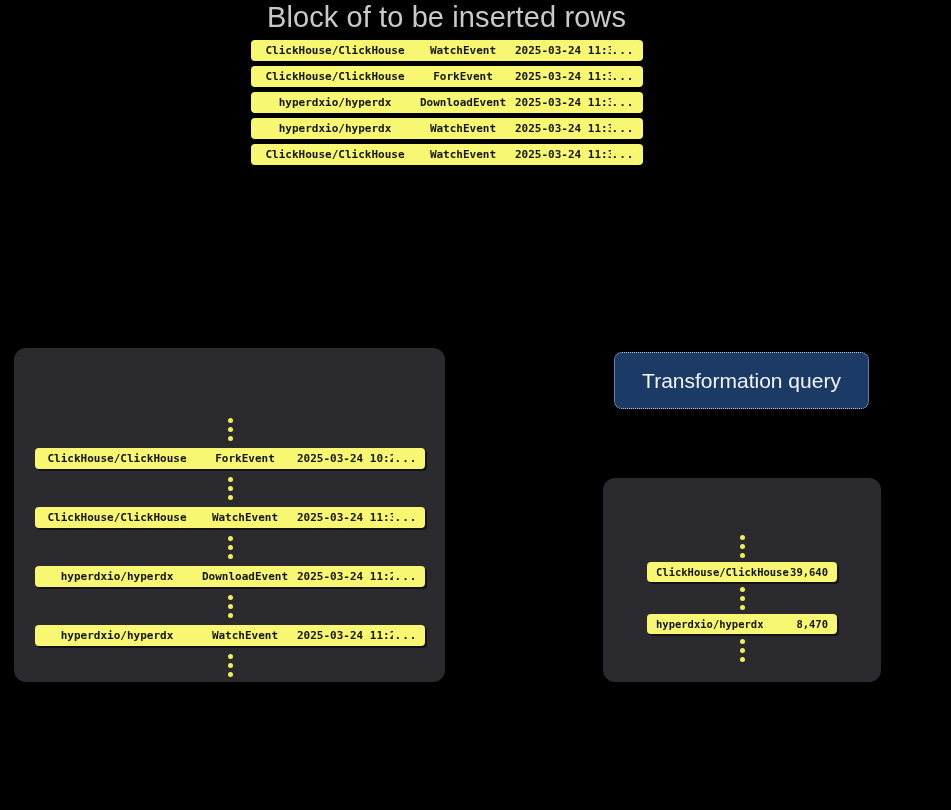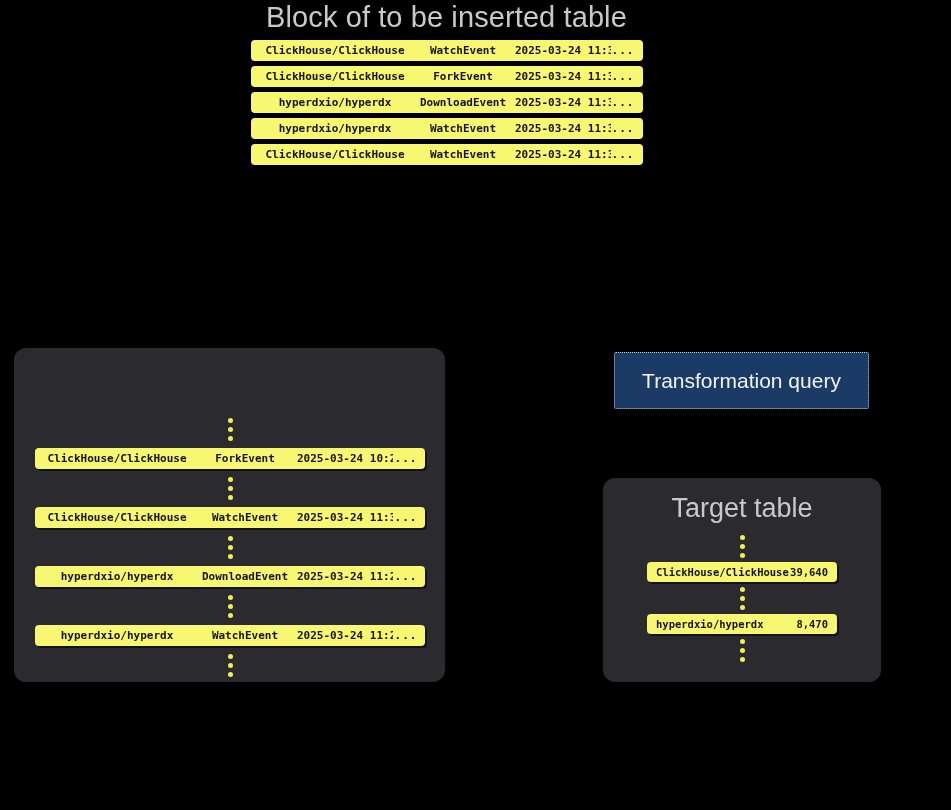--- a/index.html
+++ b/index.html
@@ -170,37 +170,37 @@
   
   #transformation-query {
     position: absolute;
     left: 614px;
     top: 352px;
     width: 255px;
     height: 57px;
     background: #1b3b६6;
     background: #1b3b66;
     border: 1px dotted #b9c4d0;
-    border-radius: 2px;
+    border-radius: 8px;
     display: flex;
     align-items: center;
     justify-content: center;
     color: #f2f4f7;
     font-size: 21px;
     font-family: "Liberation Sans", sans-serif;
     white-space: nowrap;
     box-shadow: 0 1px 4px rgba(0,0,0,0.6);
   }
 </style>
 </head>
 <body>
 
 <div class="stage">
 
-  <div class="heading" id="block-title">Block of to be inserted table</div>
+  <div class="heading" id="block-title">Block of to be inserted rows</div>
 
   <div id="insert-block">
 
     <div class="row-pill">
       <span class="cell c-repo">ClickHouse/ClickHouse</span>
       <span class="cell c-event">WatchEvent</span>
       <span class="cell c-ts">2025-03-24 11:35:40</span>
       <span class="cell c-more">...</span>
     </div>
 
@@ -298,21 +298,20 @@
         </div>
 
     </div>
   </div>
 
 
   <div id="transformation-query">Transformation query</div>
 
   <div class="table-card" id="target-card">
 
-    <div class="card-title">Target table</div>
 
     <div id="target-body">
 
       <div class="vdots">
           <i></i>
           <i></i>
           <i></i>
         </div>
 
       <div class="row-pill">

